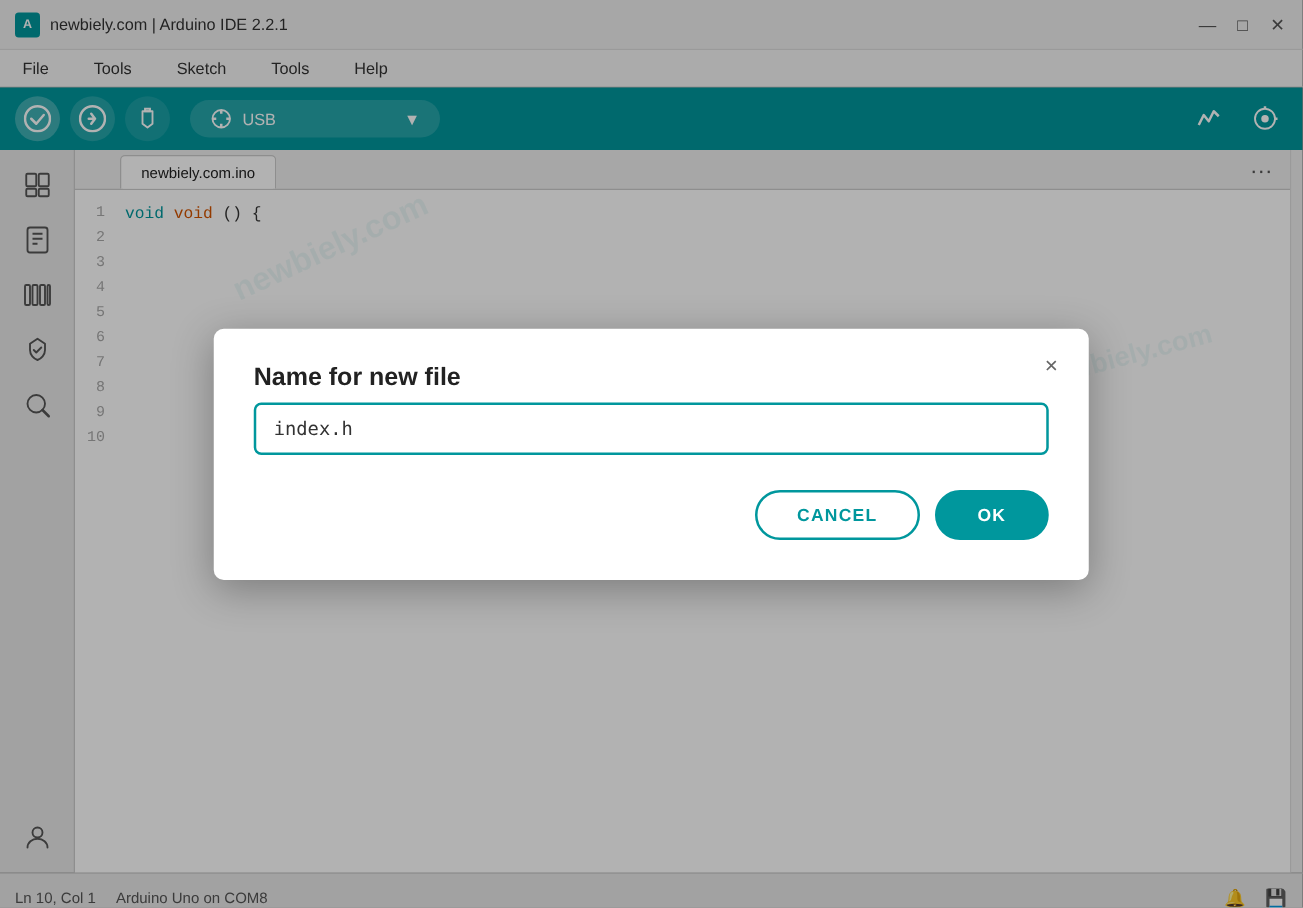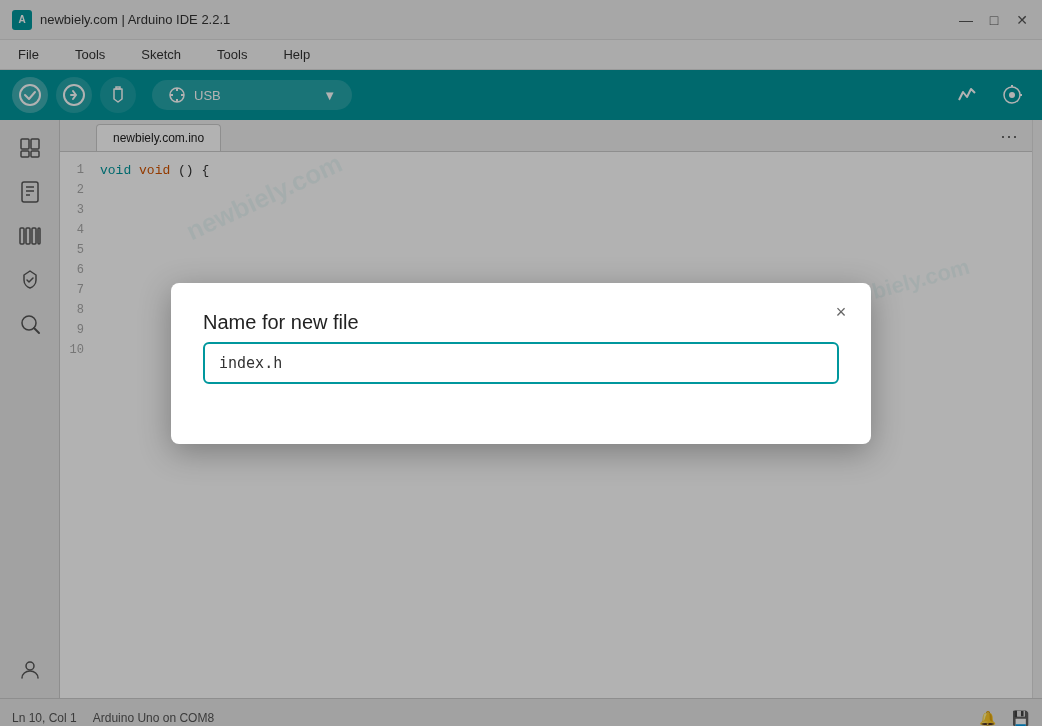--- a/index.html
+++ b/index.html
@@ -262,21 +262,21 @@
       background: white;
       border-radius: 8px;
       box-shadow: 0 8px 32px rgba(0,0,0,0.3);
       width: 700px;
       padding: 28px 32px 32px;
       position: relative;
     }
     .dialog-title {
       font-size: 20px;
       color: #222;
-      font-weight: 400;
+      font-weight: 700;
       margin-bottom: 8px;
     }
     .dialog-close {
       position: absolute;
       top: 16px;
       right: 16px;
       width: 28px;
       height: 28px;
       display: flex;
       align-items: center;
@@ -508,14 +508,18 @@
     <span style="font-size:14px;">🔔</span>
     <span style="font-size:14px;">💾</span>
   </div>
 </div>
 
 <div class="dialog-overlay">
   <div class="dialog">
     <h2 class="dialog-title">Name for new file</h2>
     <div class="dialog-close">×</div>
     <input class="dialog-input" type="text" value="index.h" style="">
+    <div class="dialog-buttons">
+      <button class="btn-cancel">CANCEL</button>
+      <button class="btn-ok">OK</button>
+    </div>
   </div>
 </div>
 
 </body></html>

